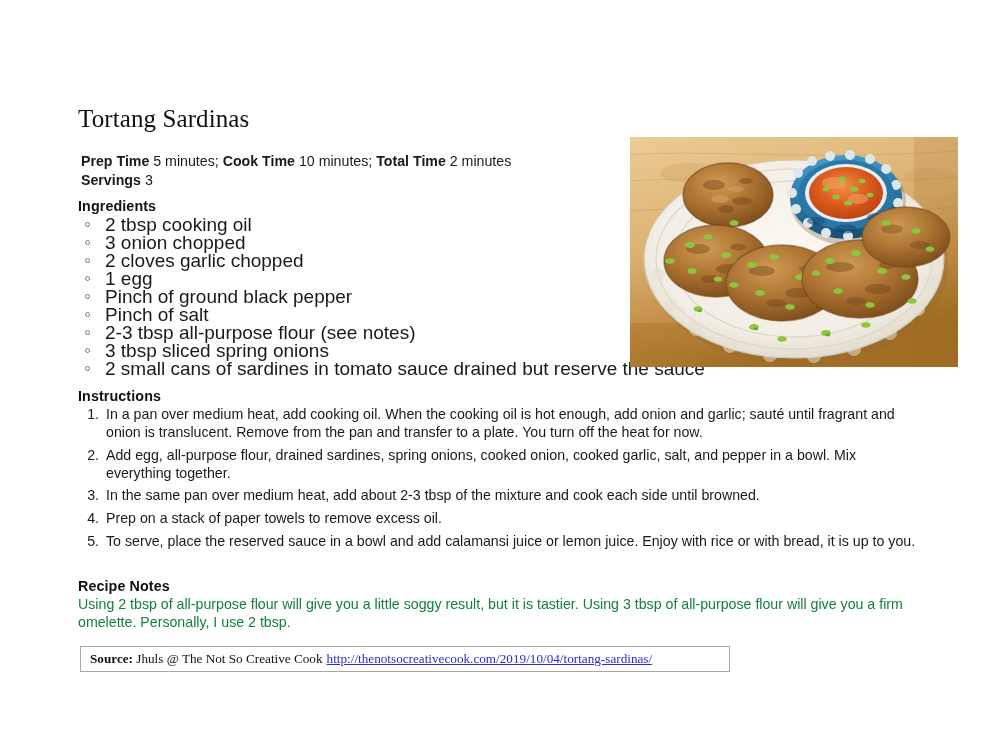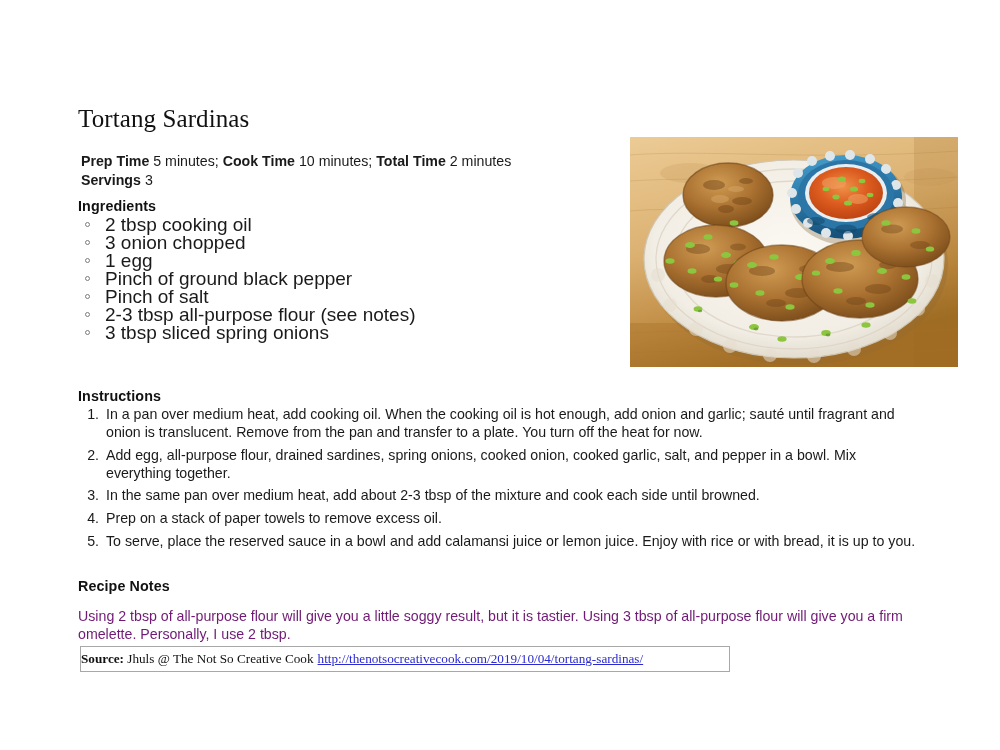--- a/index.html
+++ b/index.html
@@ -119,38 +119,39 @@
   }
 
   
   #notes-section {
     position: absolute;
     left: 78px;
     top: 578px;
     width: 855px;
   }
   .notes-body {
-    margin-top: 13px;
+    margin-top: 1px;
     font-size: 14.2px;
     line-height: 18.2px;
-    color: #701a75;
+    color: #15803d;
   }
 
   
   #source-box {
     position: absolute;
     left: 80px;
     top: 646px;
     width: 650px;
     height: 26px;
     border: 1px solid #a8a8a8;
     background: #ffffff;
     box-sizing: border-box;
     display: flex;
     align-items: center;
+    padding-left: 9px;
   }
   .source-text {
     font-family: "Liberation Serif", serif;
     font-size: 13.2px;
     color: #111111;
     white-space: nowrap;
   }
   .source-label { font-weight: bold; }
   .source-link {
     font-family: "Liberation Serif", serif;
@@ -184,25 +185,27 @@
   <div class="meta-block">
     <div><span class="meta-label">Prep Time</span><span> 5 minutes; </span><span class="meta-label">Cook Time</span><span> 10 minutes; </span><span class="meta-label">Total Time</span><span> 2 minutes</span></div>
     <div><span class="meta-label">Servings</span><span> 3</span></div>
   </div>
 
   <div id="ingredients-section">
     <div class="section-heading">Ingredients</div>
     <ul class="ing-list" id="ing-list">
         <li class="ing-item"><span class="ing-bullet"></span><span>2 tbsp cooking oil</span></li>
         <li class="ing-item"><span class="ing-bullet"></span><span>3 onion chopped</span></li>
+        <li class="ing-item"><span class="ing-bullet"></span><span>2 cloves garlic chopped</span></li>
         <li class="ing-item"><span class="ing-bullet"></span><span>1 egg</span></li>
         <li class="ing-item"><span class="ing-bullet"></span><span>Pinch of ground black pepper</span></li>
         <li class="ing-item"><span class="ing-bullet"></span><span>Pinch of salt</span></li>
         <li class="ing-item"><span class="ing-bullet"></span><span>2-3 tbsp all-purpose flour (see notes)</span></li>
         <li class="ing-item"><span class="ing-bullet"></span><span>3 tbsp sliced spring onions</span></li>
+        <li class="ing-item"><span class="ing-bullet"></span><span>2 small cans of sardines in tomato sauce drained but reserve the sauce</span></li>
       </ul>
   </div>
 
   <div id="instructions-section">
     <div class="section-heading">Instructions</div>
     <ol class="ins-list" id="ins-list">
         <li class="ins-item"><span class="ins-num">1.</span><span>In a pan over medium heat, add cooking oil. When the cooking oil is hot enough, add onion and garlic; sauté until fragrant and onion is translucent. Remove from the pan and transfer to a plate. You turn off the heat for now.</span></li>
         <li class="ins-item"><span class="ins-num">2.</span><span>Add egg, all-purpose flour, drained sardines, spring onions, cooked onion, cooked garlic, salt, and pepper in a bowl. Mix everything together.</span></li>
         <li class="ins-item"><span class="ins-num">3.</span><span>In the same pan over medium heat, add about 2-3 tbsp of the mixture and cook each side until browned.</span></li>
         <li class="ins-item"><span class="ins-num">4.</span><span>Prep on a stack of paper towels to remove excess oil.</span></li>

